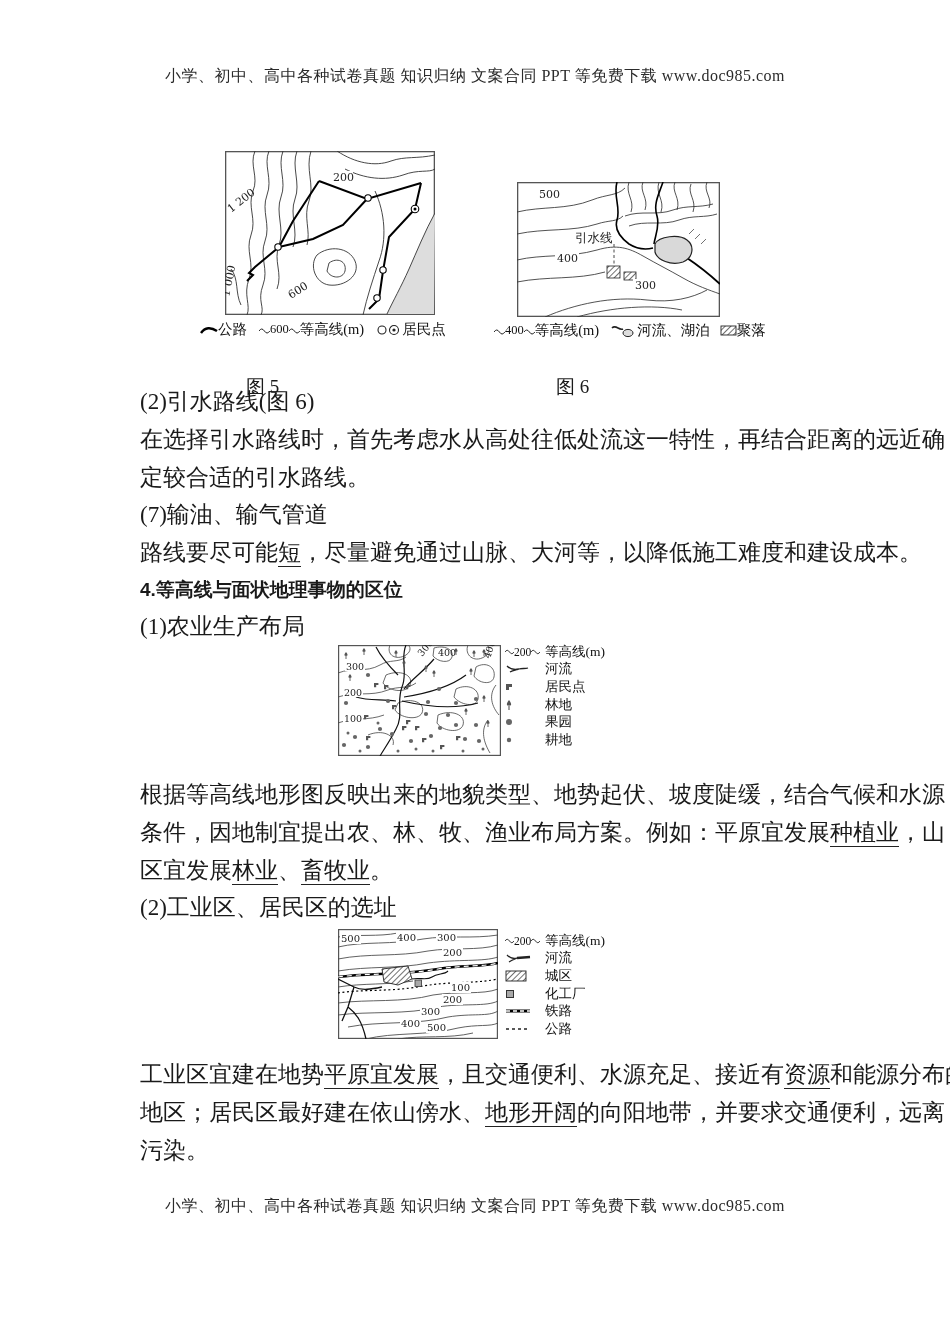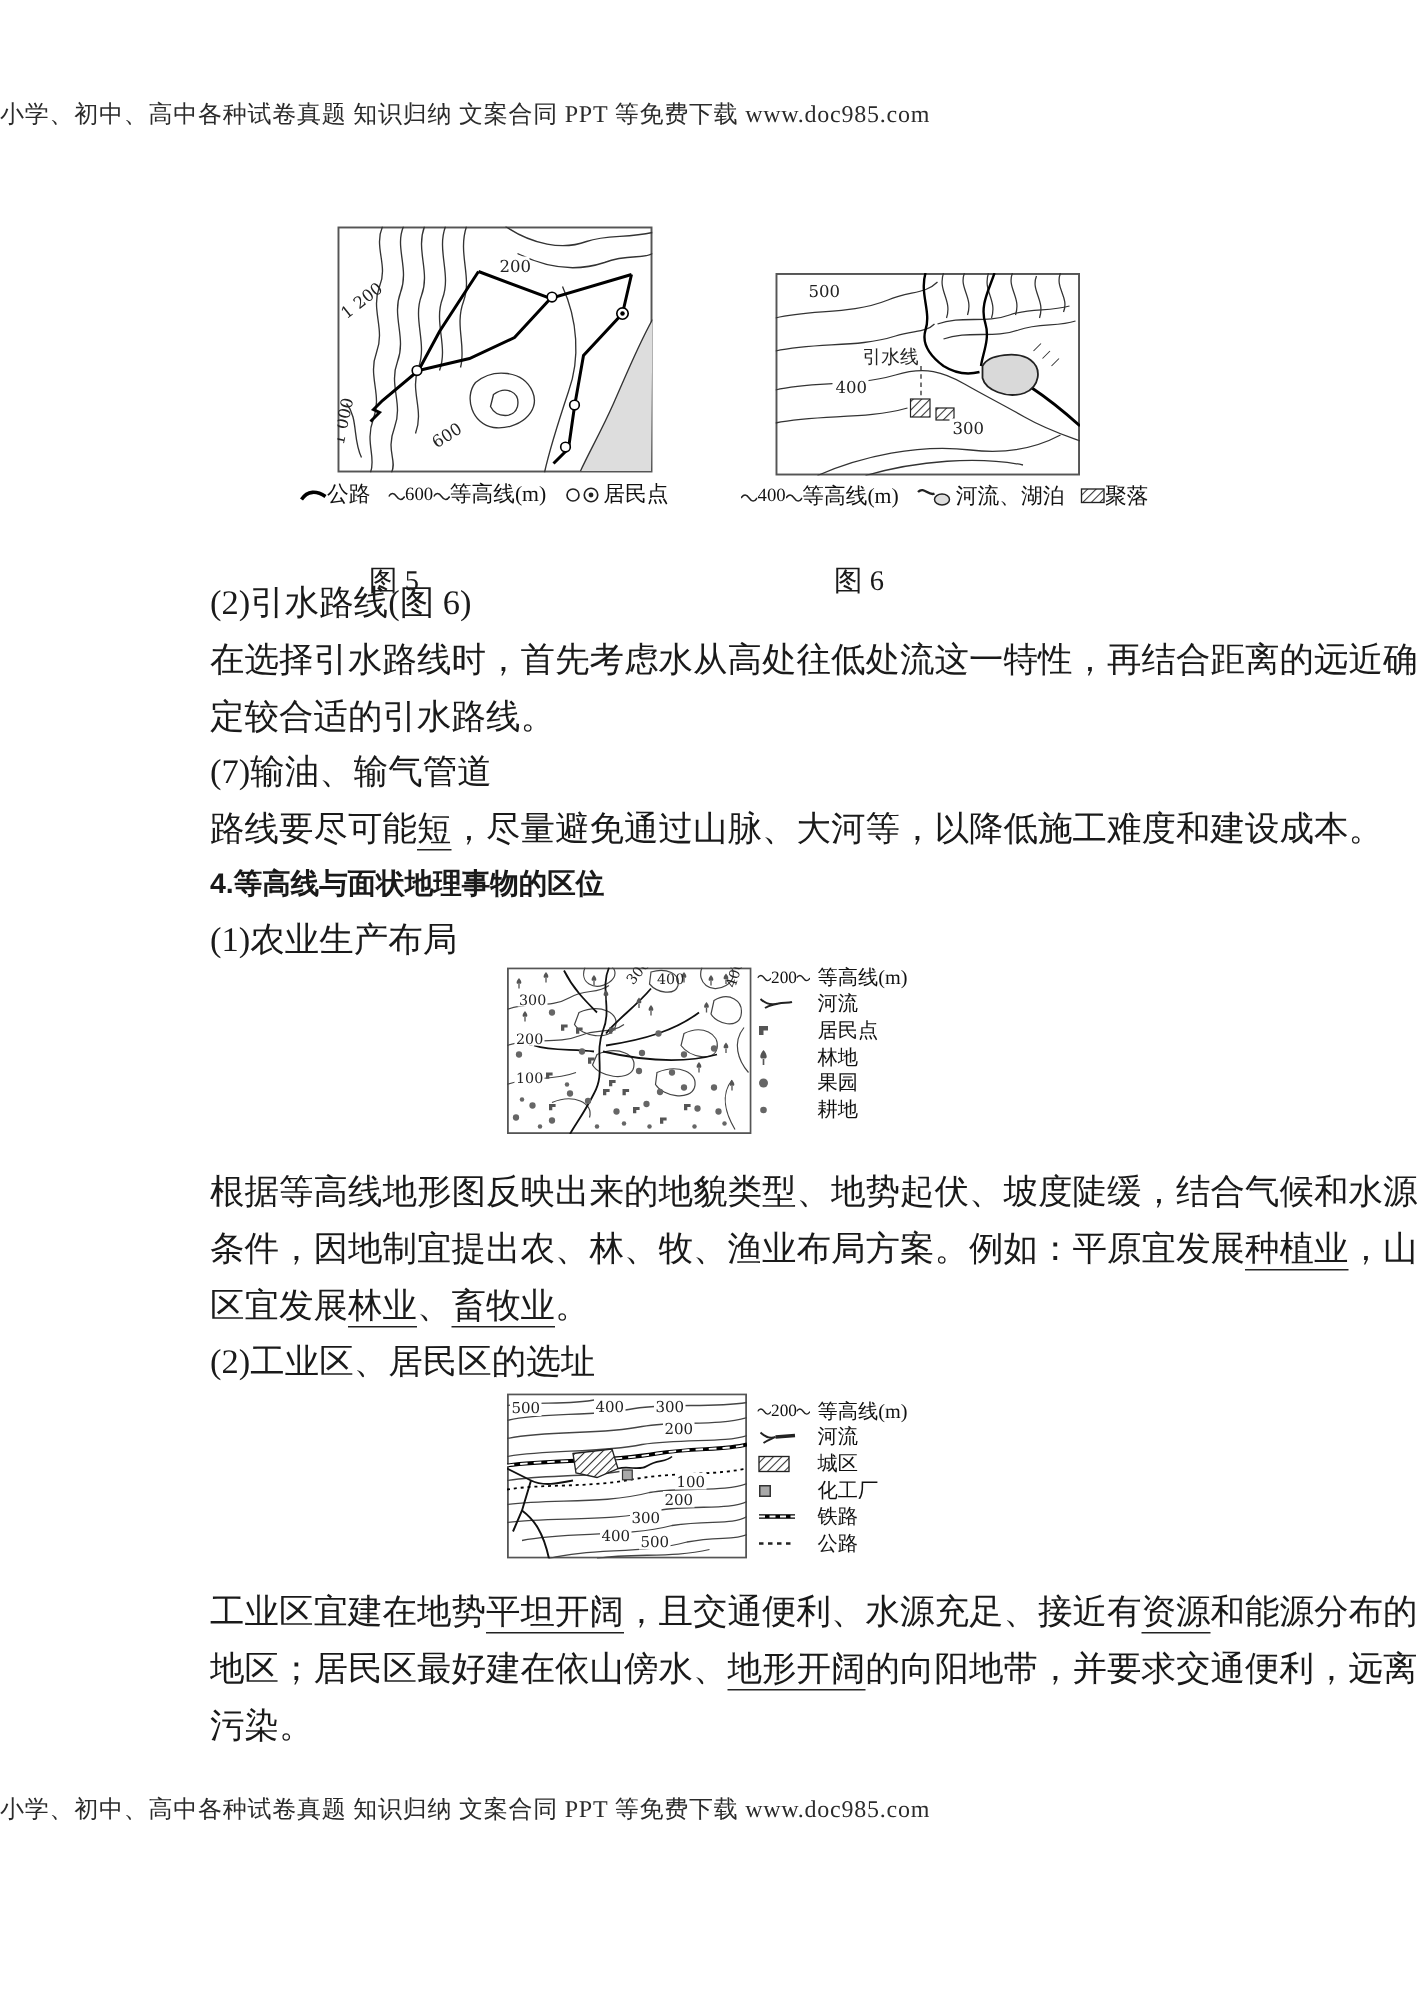--- a/index.html
+++ b/index.html
@@ -1,18 +1,18 @@
 <!DOCTYPE html>
 <html><head>
 <meta charset="utf-8">
 <style>
   html,body{margin:0;padding:0;background:#fff;}
   #page{position:relative;width:950px;height:1344px;background:#ffffff;overflow:hidden;
         font-family:"Liberation Serif","DejaVu Serif",serif;color:#1a1a1a;}
-  .hdr{position:absolute;left:0;width:950px;text-align:left;font-size:16px;color:#2b2b2b;letter-spacing:.5px;}
+  .hdr{position:absolute;left:0;width:950px;text-align:center;font-size:16px;color:#2b2b2b;letter-spacing:.5px;}
   .line{position:absolute;left:140px;width:690px;font-size:23px;line-height:27px;white-space:nowrap;}
   .h4line{position:absolute;left:140px;font-size:19px;line-height:27px;font-weight:bold;
           font-family:"Liberation Sans","DejaVu Sans",sans-serif;white-space:nowrap;}
   .u{border-bottom:1.3px solid #222;padding-bottom:1px;}
   .cap{position:absolute;font-size:19px;margin-top:23px;}
   .maplegend{position:absolute;display:flex;align-items:center;font-size:14.5px;white-space:nowrap;color:#111;}
   .maplegend svg{display:block;}
   .mlg-item{display:flex;align-items:center;}
   .gap1{width:10px;} .gap2{width:12px;}
   .vlegend{position:absolute;font-size:13.5px;color:#111;}
@@ -458,21 +458,21 @@
       <span class="vicon">
         <svg width="26" height="6" viewBox="0 0 26 6">
             <line x1="1" y1="3" x2="25" y2="3" stroke="#222" stroke-width="1.6" stroke-dasharray="3,3"></line>
           </svg>
       </span>
       <span class="vlabel">公路</span>
     </div>
   </div>
 
   <div class="line" style="top:1061px">
-    <span>工业区宜建在地势</span><span class="u">平坦开阔</span><span>，且交通便利、水源充足、接近有</span><span class="u">资源</span><span>和能源分布的</span>
+    <span>工业区宜建在地势</span><span class="u">平原宜发展</span><span>，且交通便利、水源充足、接近有</span><span class="u">资源</span><span>和能源分布的</span>
   </div>
   <div class="line" style="top:1099px">
     <span>地区；居民区最好建在依山傍水、</span><span class="u">地形开阔</span><span>的向阳地带，并要求交通便利，远离</span>
   </div>
   <div class="line" style="top:1137px">污染。</div>
 
   <div class="hdr" style="top:1196px">小学、初中、高中各种试卷真题 知识归纳 文案合同 PPT 等免费下载  www.doc985.com</div>
 
 </div>
 

